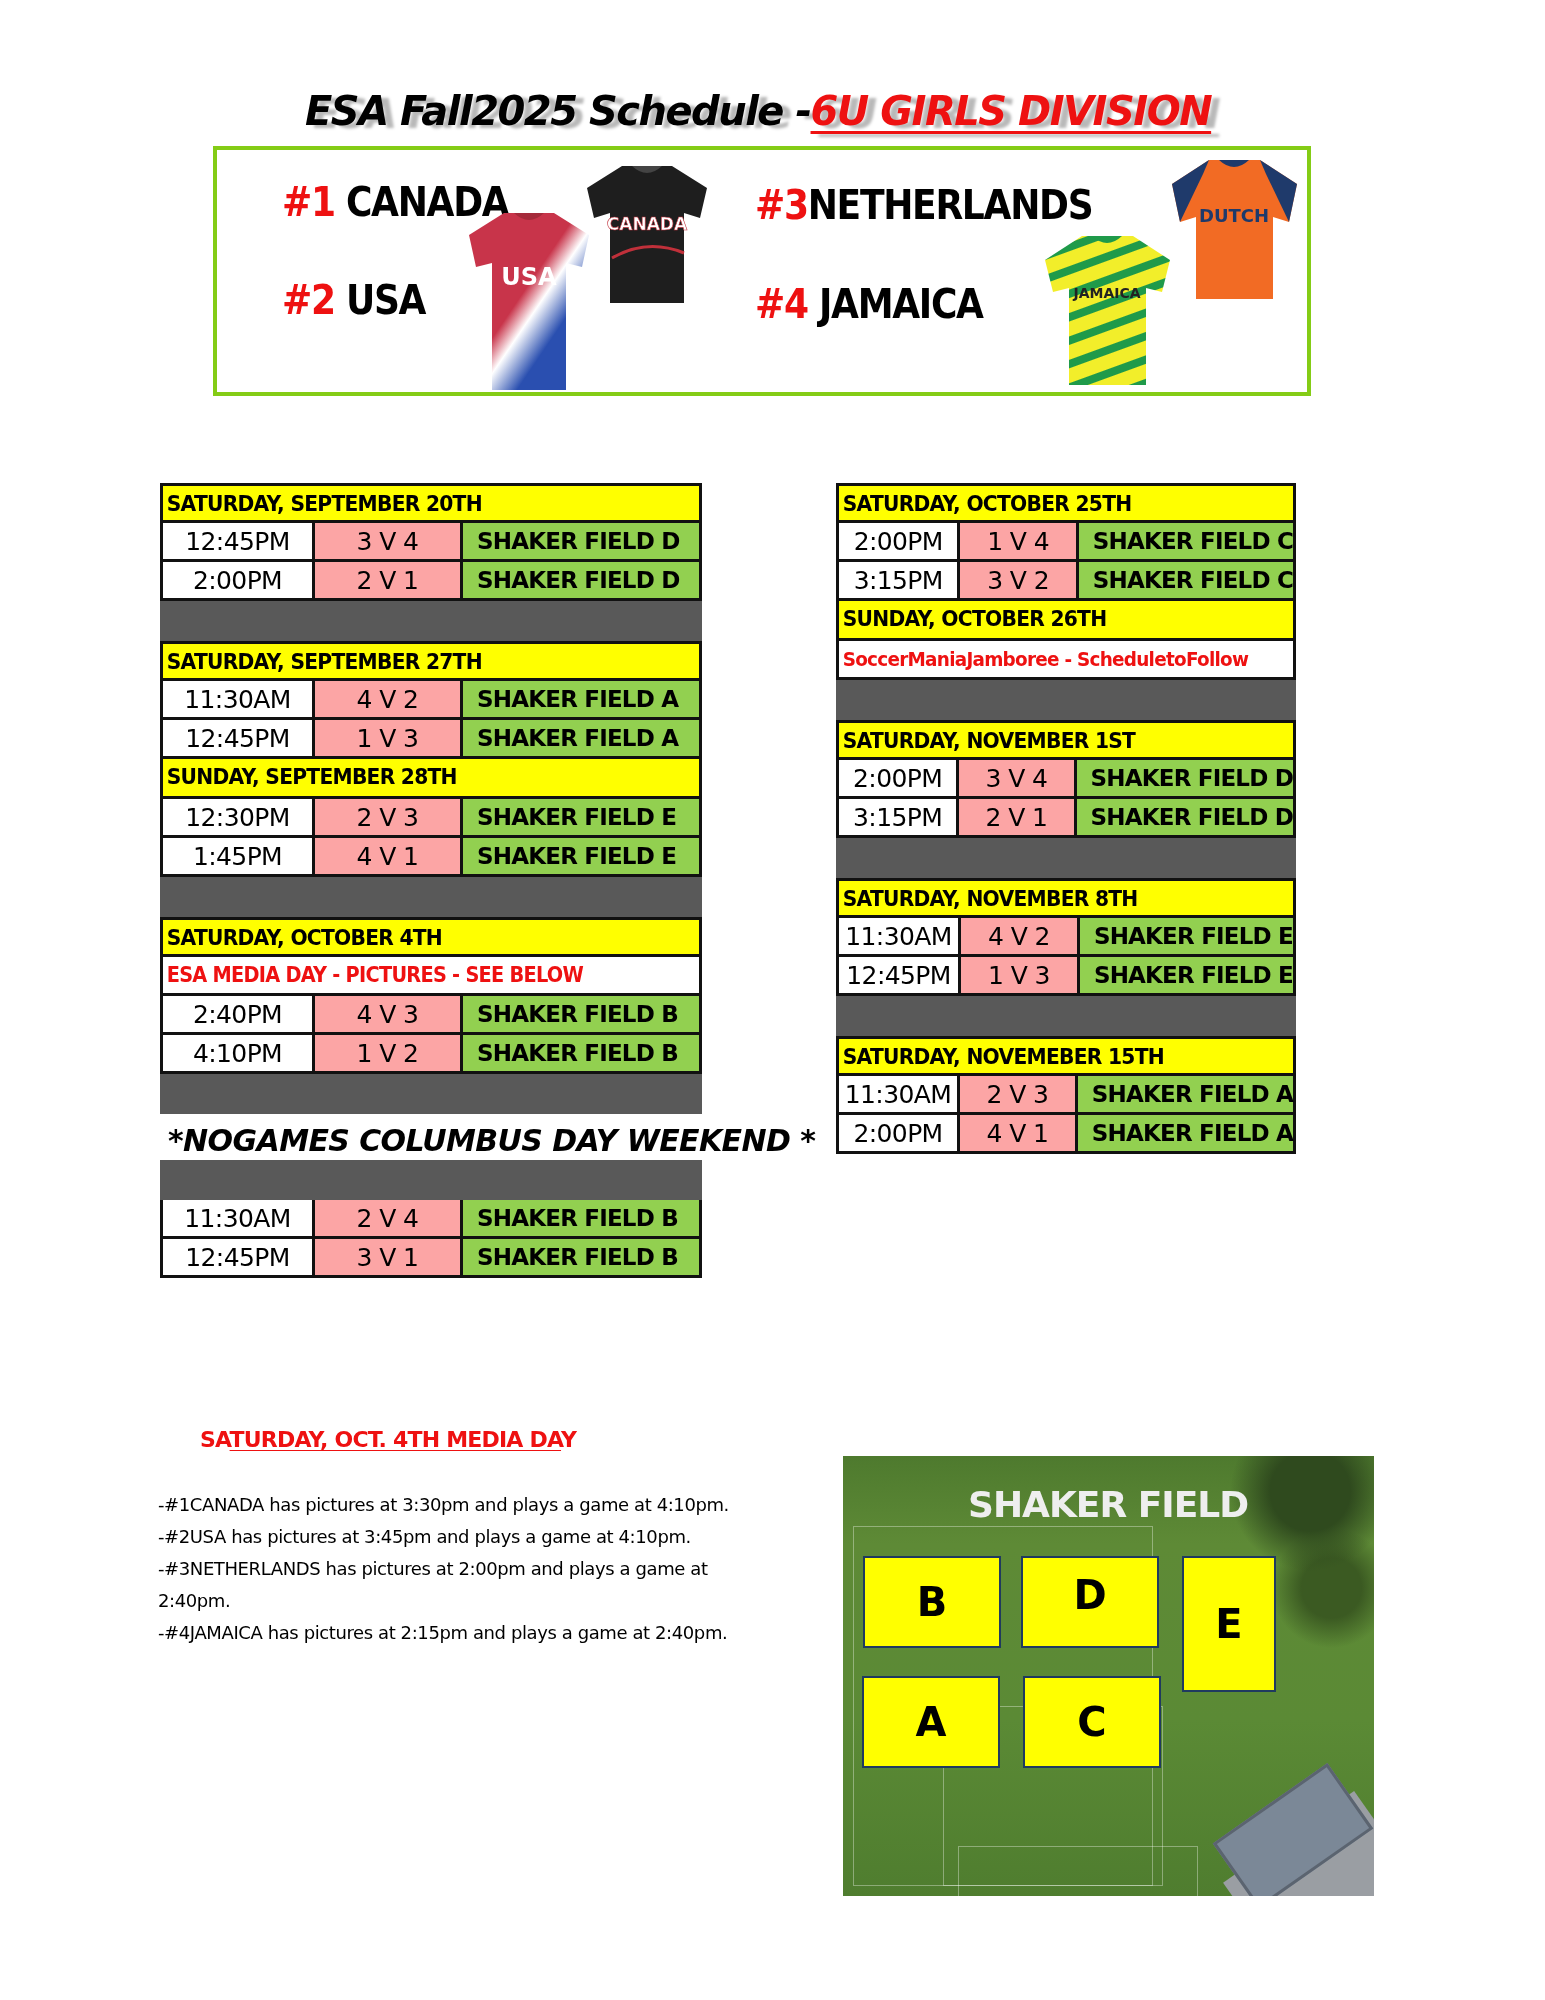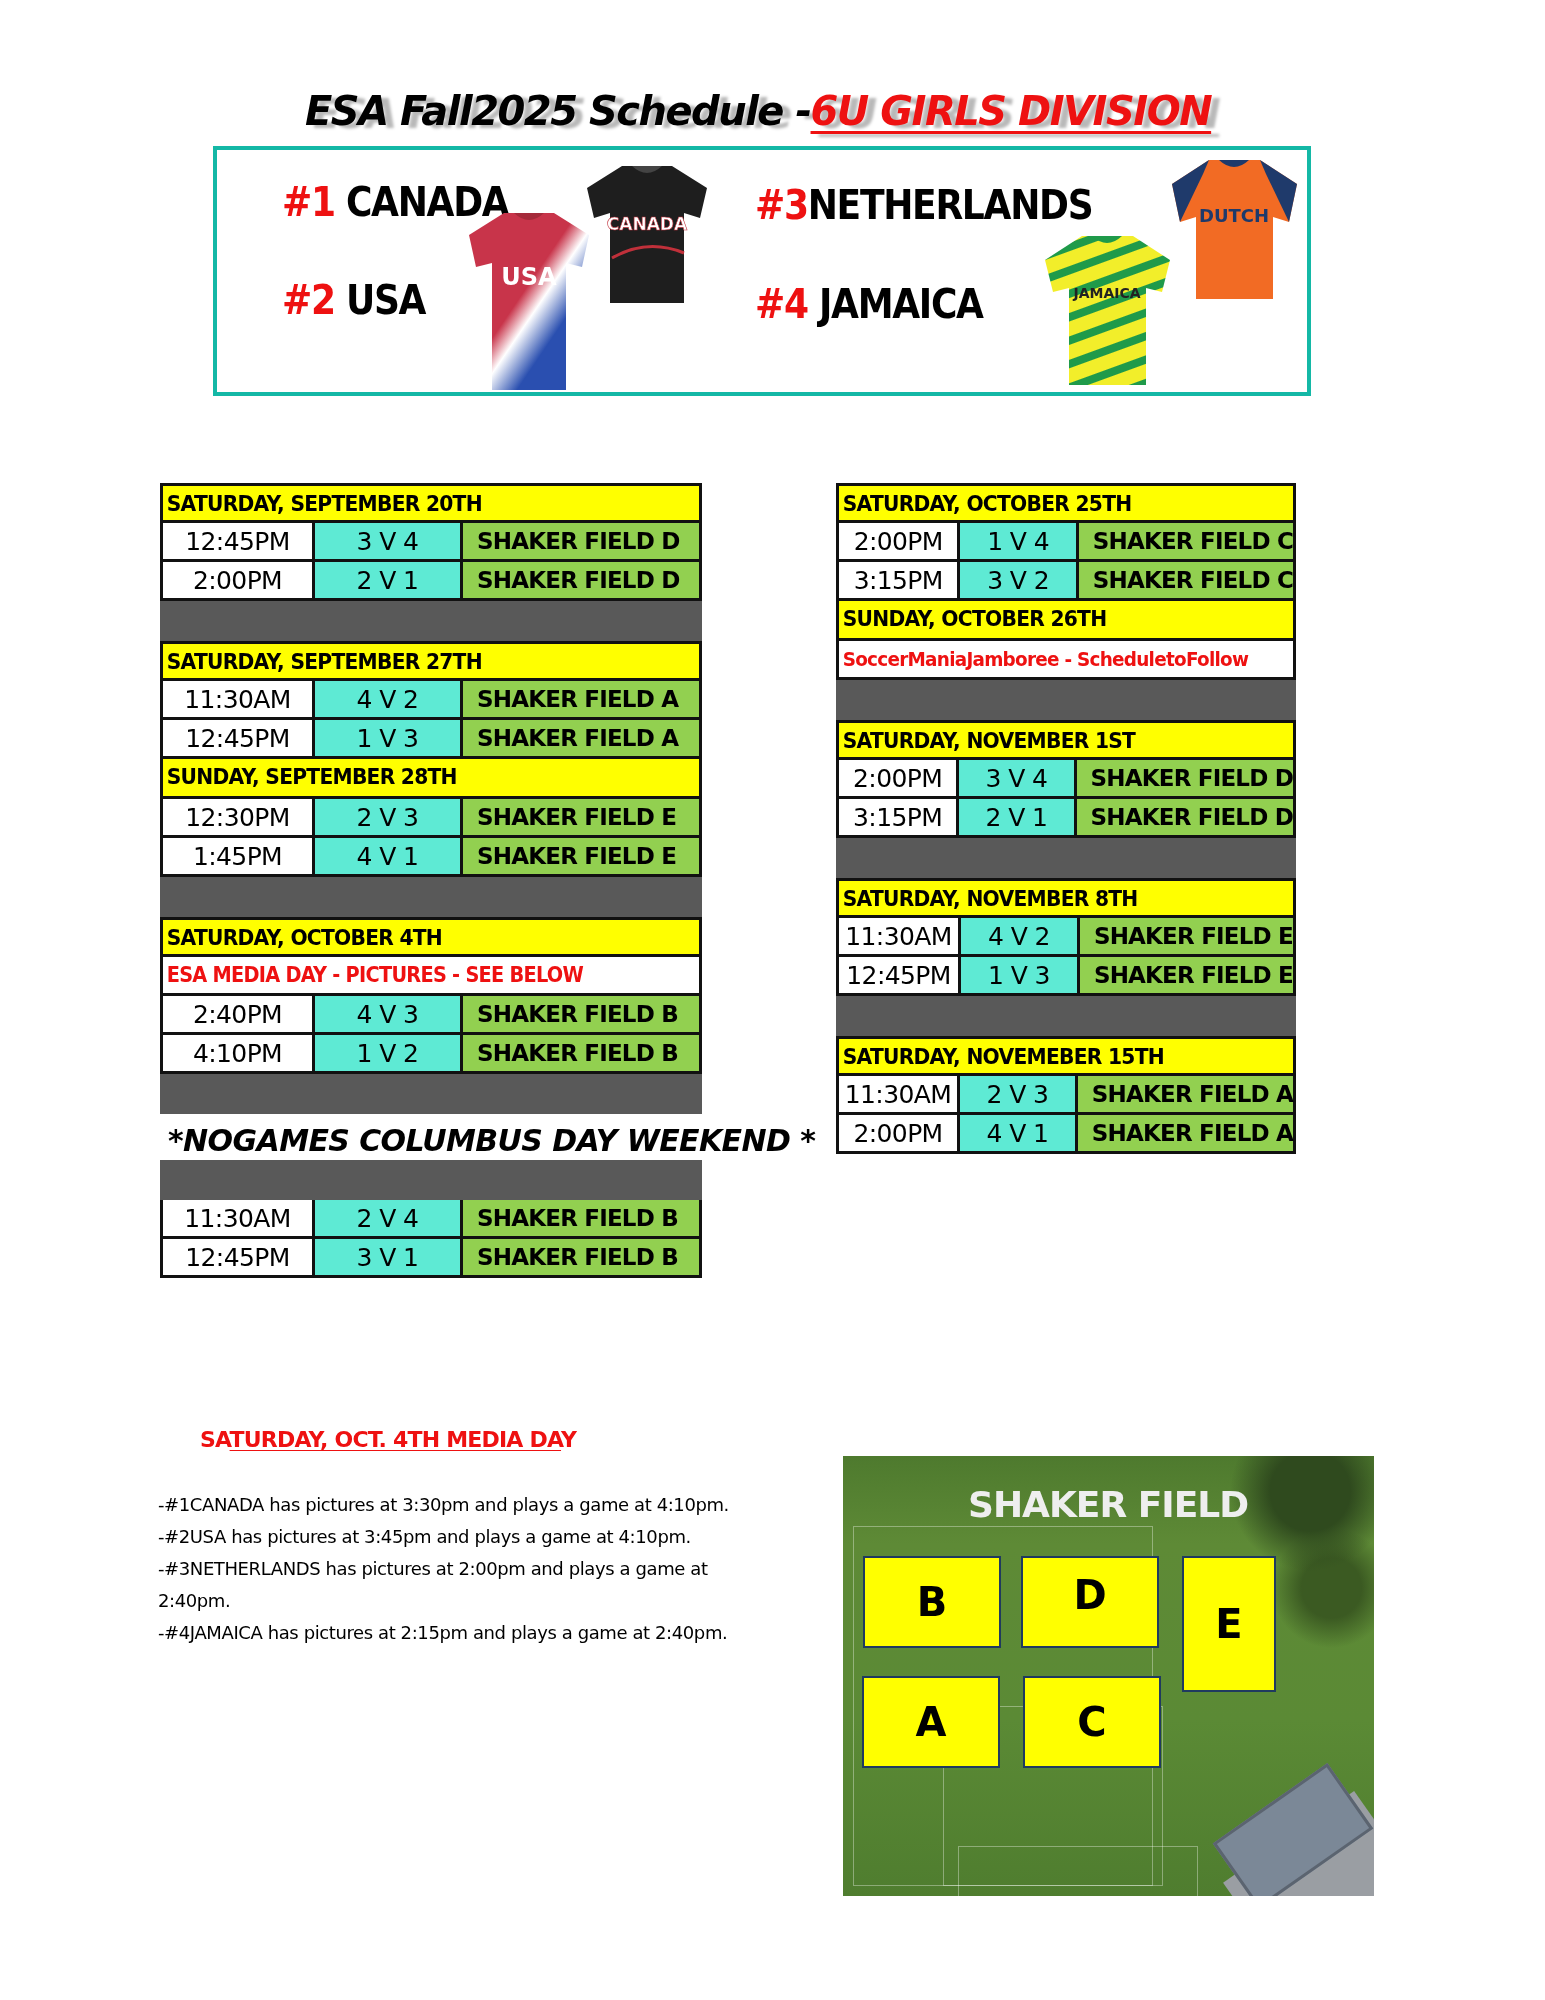--- a/index.html
+++ b/index.html
@@ -12,21 +12,21 @@
     font-family: "DejaVu Sans", sans-serif; font-size: 40px; font-weight: bold; font-style: italic;
     letter-spacing: -1.5px; white-space: nowrap;
     text-shadow: 8px 3px 3px rgba(0,0,0,0.28);
   }
   .title .black { color: #000; }
   .title .red { color: #ee1111; text-decoration: underline; text-decoration-thickness: 3px; text-underline-offset: 6px; }
 
   
   .teams-box {
     position: absolute; left: 213px; top: 146px; width: 1098px; height: 250px;
-    border: 4px solid #14b8a6; background: #fff;
+    border: 4px solid #84cc16; background: #fff;
   }
   .team {
     position: absolute; font-family: "DejaVu Sans", sans-serif; font-weight: bold; font-size: 41px;
     letter-spacing: -1.5px; white-space: nowrap; transform: scaleX(0.88); transform-origin: left center;
   }
   .team .num { color: #ee1111; }
   .team .name { color: #000; }
   .jersey { position: absolute; }
   .jersey svg { display: block; }
 
@@ -36,21 +36,21 @@
   .row.date { background: #ffff00; border-top: 3px solid #111; border-bottom: 3px solid #111; height: 40px; }
   .row.date + .row.game, .row.game + .row.game { border-top: 0; }
   .row.game { border-bottom: 3px solid #111; }
   .date-label {
     font-family: "DejaVu Sans", sans-serif; font-weight: bold; font-size: 22px; letter-spacing: -0.8px;
     padding-left: 4px; line-height: 35px; white-space: nowrap; transform: scaleX(0.92); transform-origin: left center;
   }
   .cell { height: 100%; display: flex; align-items: center; justify-content: center; font-size: 25px;
           font-family: "DejaVu Sans", sans-serif; letter-spacing: -0.6px; white-space: nowrap; }
   .cell.time { width: 152px; border-right: 3px solid #111; background: #fff; text-align: center; }
-  .cell.match { width: 148px; border-right: 3px solid #111; background: #5eead4; }
+  .cell.match { width: 148px; border-right: 3px solid #111; background: #fca5a5; }
   .cell.field { flex: 1; background: #92d050; justify-content: flex-start; padding-left: 14px;
                 font-weight: bold; font-size: 23px; letter-spacing: -0.8px; }
   .row.note { background: #fff; border-bottom: 3px solid #111; height: 39px; }
   .note-label { color: #ee1111; font-family: "DejaVu Sans", sans-serif; font-weight: bold; font-size: 21px;
                 letter-spacing: -0.8px; padding-left: 4px; line-height: 36px; white-space: nowrap;
                 transform: scaleX(0.92); transform-origin: left center; }
   .spacer { height: 40px; background: #595959; border-left: 3px solid #595959; border-right: 3px solid #595959; }
 
   .no-games {
     position: absolute; left: 168px; top: 1123px; color: #000000; font-style: italic; font-weight: bold;

